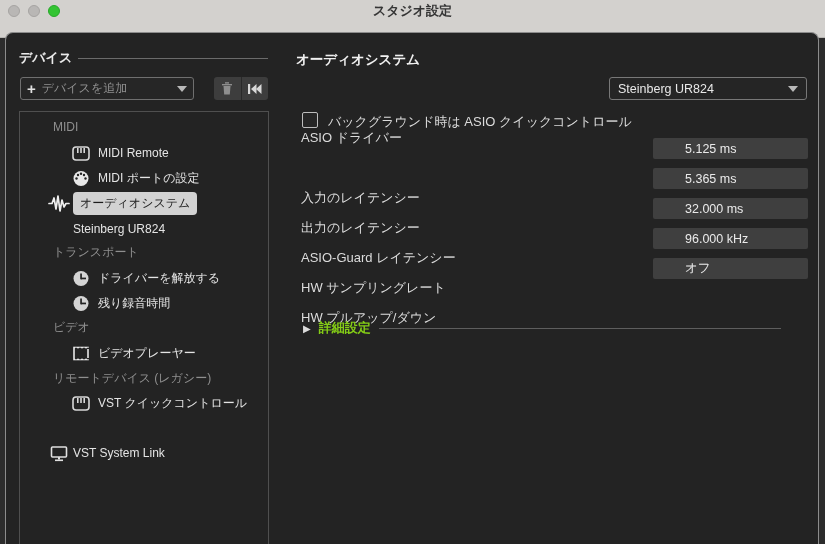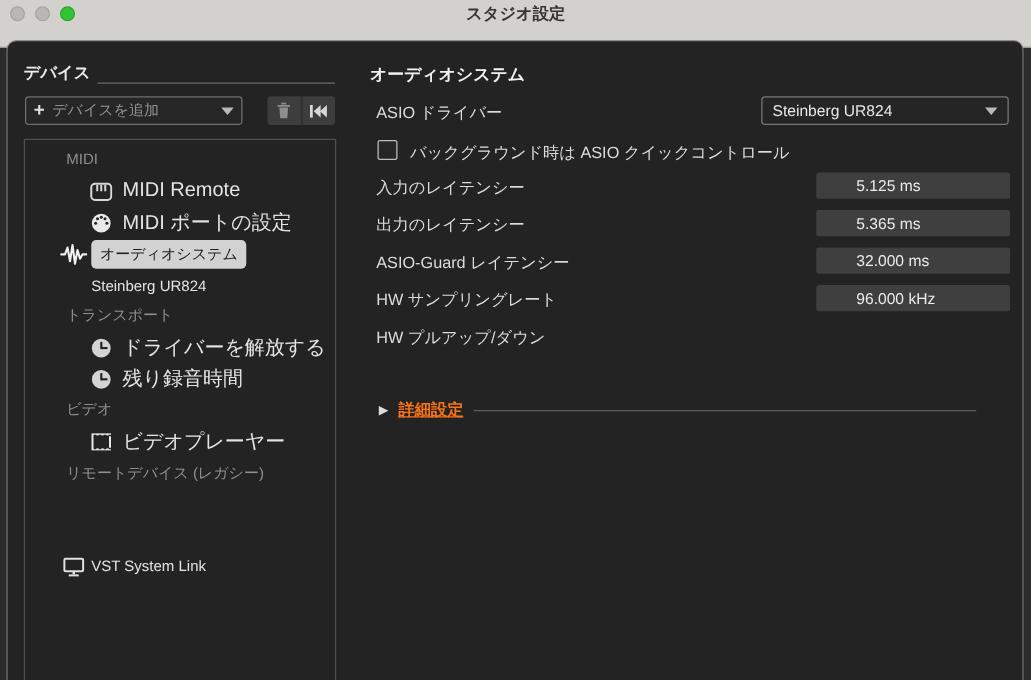--- a/index.html
+++ b/index.html
@@ -15,21 +15,21 @@
   .light.green { background:#33c432; border:1px solid #27a829; }
   .win-title { position:absolute; left:0; top:0; width:100%; height:22px;
     text-align:center; line-height:22px; font-size:13px; font-weight:bold; color:#353535; }
 
   
   .frame { position:absolute; left:5px; top:32px; width:814px; height:520px;
     background:#232323; border:1px solid #8c8c8c; border-bottom:none;
     border-radius:8px 8px 0 0; }
 
   
-  .sec-head { position:absolute; display:flex; align-items:flex-end; gap:6px; }
+  .sec-head { position:absolute; display:flex; align-items:center; gap:6px; }
   .sec-head .t { font-size:13px; font-weight:bold; color:#eaeaea; white-space:nowrap; }
   .sec-head .line { flex:1; height:1px; background:#6b6b6b; }
 
   .combo { position:absolute; left:14px; top:44px; width:174px; height:23px;
     border:1px solid #6f6f6f; border-radius:3px; background:#262626;
     display:flex; align-items:center; padding:0 6px; gap:6px; cursor:default; }
   .combo .plus { color:#e0e0e0; font-size:15px; font-weight:bold; line-height:1; }
   .combo .ph { flex:1; font-size:12px; color:#929292; white-space:nowrap; overflow:hidden; }
   .caret { width:0; height:0; border-left:5px solid transparent; border-right:5px solid transparent;
     border-top:6px solid #b9b9b9; }
@@ -37,46 +37,46 @@
   .btn-group { position:absolute; left:208px; top:44px; width:54px; height:23px;
     background:#3d3d3d; border-radius:3px; display:flex; overflow:hidden; }
   .btn-group .btn { flex:1; display:flex; align-items:center; justify-content:center; }
   .btn-group .btn + .btn { border-left:1px solid #2a2a2a; }
 
   .tree { position:absolute; left:13px; top:78px; width:250px; height:450px;
     border:1px solid #4f4f4f; background:#232323; }
   .trow { position:absolute; height:22px; display:flex; align-items:center; white-space:nowrap; }
   .trow.group { left:33px; color:#8f8f8f; font-size:12px; }
   .trow.item { left:52px; color:#e4e4e4; font-size:12px; gap:8px; }
-  .trow.item .lbl { font-size:16px;text-align:right; }
+  .trow.item .lbl { font-size:12px;text-align:right; }
   .trow.sub { left:53px; color:#e4e4e4; font-size:12px; }
   .trow.toplevel { left:30px; color:#e4e4e4; font-size:12px; gap:5px;justify-content:center; }
   .trow.selectedrow { left:28px; gap:3px; }
   .sel-pill { background:#d2d2d2; color:#1d1d1d; font-size:12px;
     border-radius:4px; padding:3px 7px; }
   .icon16 { width:18px; height:17px; flex:0 0 auto; display:block; }
 
   
   .main-title { position:absolute; left:290px; top:18px; font-size:13.5px;
     font-weight:bold; color:#f0f0f0; }
-  .flabel { position:absolute; left:295px; font-size:13px; color:#dcdcdc; white-space:nowrap; }
+  .flabel { position:absolute; left:295px; font-size:13px; color:#dcdcdc; white-space:nowrap;margin-top:48px; }
   .dropdown { position:absolute; left:603px; top:44px; width:198px; height:23px;
     border:1px solid #787878; border-radius:3px; background:#252525;
     display:flex; align-items:center; padding:0 8px; cursor:default; }
   .dropdown .val { flex:1; font-size:12.5px; color:#e8e8e8; }
   .checkbox { position:absolute; left:296px; top:79px; width:16px; height:16px;
     border:1.5px solid #bdbdbd; border-radius:2px; background:#262626; }
   .cb-label { position:absolute; left:322px; top:80px; font-size:13px; color:#dcdcdc; }
   .vbox { position:absolute; left:647px; width:155px; height:21px; background:#3f3f3f;
     border-radius:2px; display:flex; align-items:center; padding:0 8px; }
   .vbox span { font-size:12.5px; color:#eaeaea;margin-left:24px; }
   .advanced { position:absolute; left:297px; top:287px; width:478px; height:16px;
     display:flex; align-items:center; gap:8px; cursor:default; }
   .advanced .tri { color:#dcdcdc; font-size:10px; }
-  .advanced .t { font-size:13px; font-weight:bold; color:#f97316; white-space:nowrap;text-decoration:underline; }
+  .advanced .t { font-size:13px; font-weight:bold; color:#84cc16; white-space:nowrap; }
   .advanced .line { flex:1; height:1px; background:#5e5e5e; }
 </style>
 </head>
 <body>
 
 <div class="titlebar">
   <div class="lights">
     <div class="light gray"></div>
     <div class="light gray"></div>
     <div class="light green"></div>
@@ -185,20 +185,29 @@
         <line x1="3" y1="3.3" x2="17" y2="3.3" stroke="#232323" stroke-width="1.2" stroke-dasharray="2 2"></line>
         <line x1="3" y1="13.7" x2="17" y2="13.7" stroke="#232323" stroke-width="1.2" stroke-dasharray="2 2"></line>
       </svg>
       <span class="lbl">ビデオプレーヤー</span>
     </div>
 
     <div class="trow group" style="top:255px">
       <span>リモートデバイス (レガシー)</span>
     </div>
 
+    <div class="trow item" style="top:280px">
+      <svg class="icon16" viewBox="0 0 18 17">
+        <rect x="1" y="2" width="16" height="13" rx="3" fill="none" stroke="#d8d8d8" stroke-width="1.6"></rect>
+        <rect x="5" y="3" width="1.6" height="5" fill="#d8d8d8"></rect>
+        <rect x="8.2" y="3" width="1.6" height="5" fill="#d8d8d8"></rect>
+        <rect x="11.4" y="3" width="1.6" height="5" fill="#d8d8d8"></rect>
+      </svg>
+      <span class="lbl">VST クイックコントロール</span>
+    </div>
 
 
     <div class="trow toplevel" style="top:330px">
       <svg class="icon16" viewBox="0 0 18 17">
         <rect x="1.5" y="2" width="15" height="10" rx="1" fill="none" stroke="#e0e0e0" stroke-width="1.6"></rect>
         <rect x="8" y="12" width="2" height="2.5" fill="#e0e0e0"></rect>
         <rect x="5" y="14.5" width="8" height="1.6" fill="#e0e0e0"></rect>
       </svg>
       <span>VST System Link</span>
     </div>
@@ -229,20 +238,23 @@
   <div class="vbox" style="top:165px">
     <span>32.000 ms</span>
   </div>
 
   <div class="flabel" style="top:198px">HW サンプリングレート</div>
   <div class="vbox" style="top:195px">
     <span>96.000 kHz</span>
   </div>
 
   <div class="flabel" style="top:228px">HW プルアップ/ダウン</div>
+  <div class="vbox" style="top:225px">
+    <span>オフ</span>
+  </div>
 
   <div class="advanced">
     <span class="tri">▶</span>
     <span class="t">詳細設定</span>
     <span class="line"></span>
   </div>
 
 </div>
 
 </body></html>

